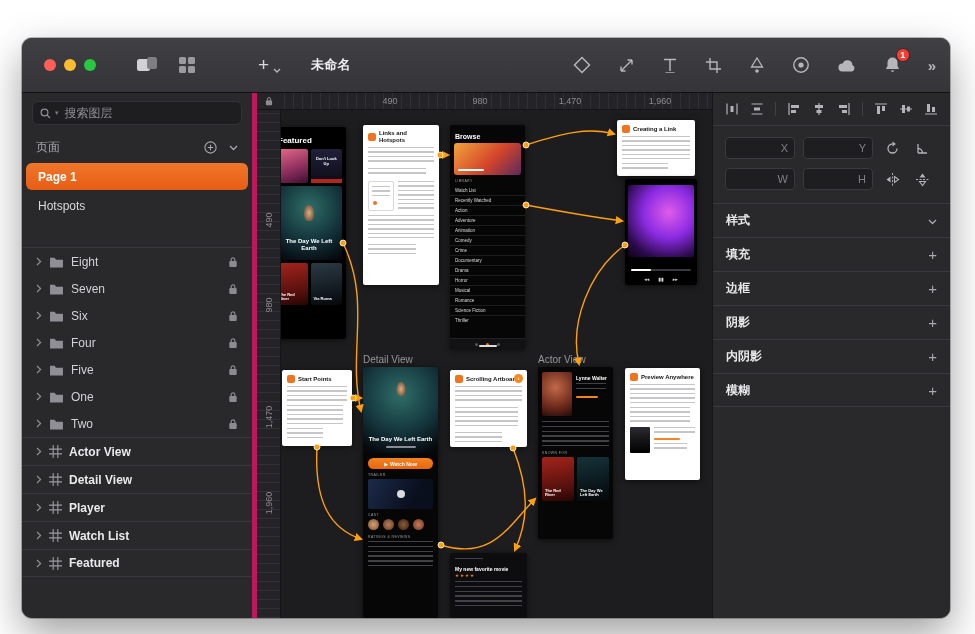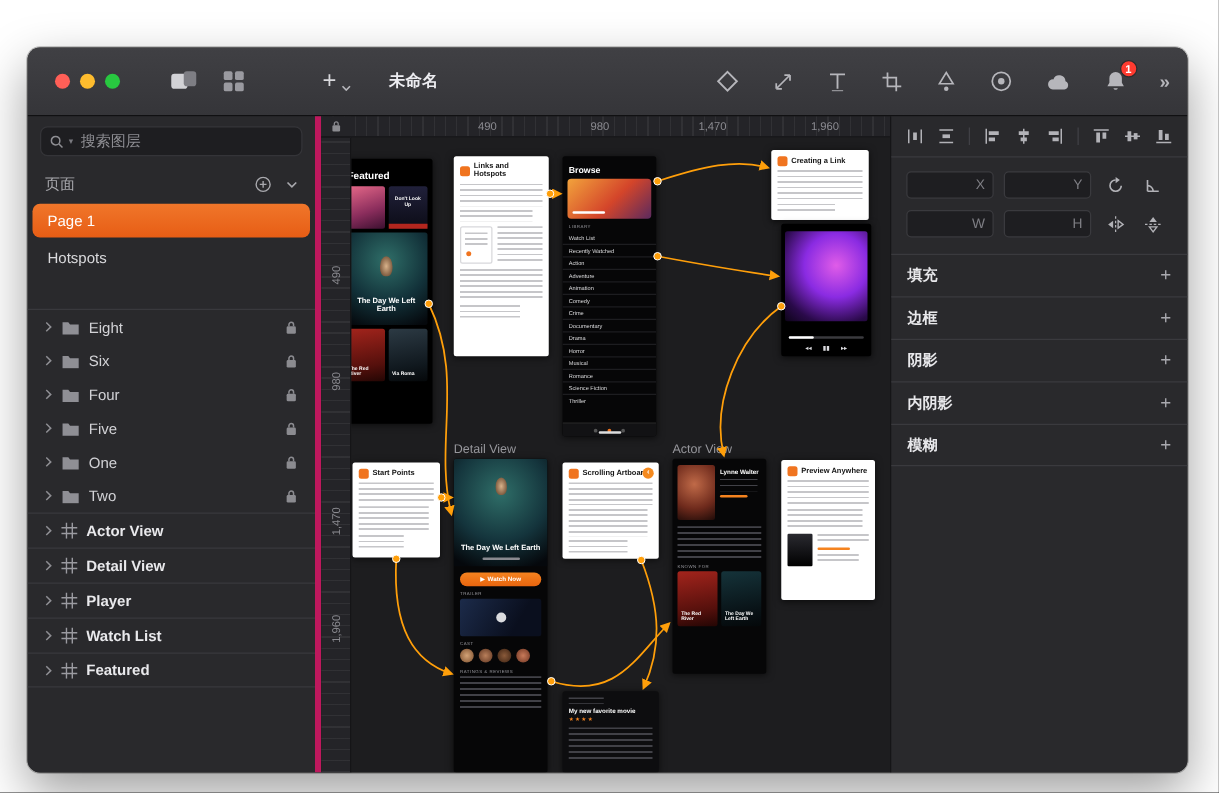--- a/index.html
+++ b/index.html
@@ -22,21 +22,21 @@
 .overflow{color:#b6b6bb;font-size:15px;font-weight:700}
 
 .main{flex:1;display:flex;min-height:0}
 
 .sidebar{flex:0 0 235px;background:#29292c;border-right:5px solid #be185d;display:flex;flex-direction:column;font-size:12px;overflow:hidden}
 .search{margin:8px 10px 6px;height:24px;background:#1e1e21;border:1px solid #343438;border-radius:6px;display:flex;align-items:center;padding:0 7px;gap:4px;color:#8e8e93}
 .search .scope{font-size:7px;margin-right:2px;color:#7a7a80}
 .pages-row{display:flex;align-items:center;padding:8px 14px 6px;color:#a8a8ad}
 .pages-row .sp{margin-left:auto;display:flex;gap:12px;align-items:center;color:#a8a8ad}
 .page-item{height:27px;display:flex;align-items:center;padding:0 12px;color:#d9d9dc;margin:1px 4px;border-radius:6px}
-.page-item.sel{background:linear-gradient(#f0762a,#e75d15);color:#fff;font-weight:400}
+.page-item.sel{background:linear-gradient(#f0762a,#e75d15);color:#fff;font-weight:700}
 .gap-div{height:28px;border-bottom:1px solid #39393d}
 .row{height:27px;display:flex;align-items:center;padding:0 14px;gap:7px;color:#d2d2d6}
 .row .lbl{flex:1;white-space:nowrap;overflow:hidden}
 .grp{height:28px;border-top:1px solid #39393d;font-weight:700;color:#e9e9ec}
 .grp.last{border-bottom:1px solid #39393d}
 
 .canvas{flex:1;position:relative;background:#1d1d1f;overflow:hidden}
 .ruler-h{position:absolute;left:0;right:0;top:0;height:17px;background:#242428;border-bottom:1px solid #151517;z-index:6;background-image:repeating-linear-gradient(90deg,rgba(255,255,255,.06) 0 1px,transparent 1px 9px)}
 .ruler-h span{position:absolute;top:3px;transform:translateX(-50%);font-size:9px;color:#8b8b91}
 .ruler-v{position:absolute;left:0;top:17px;bottom:0;width:24px;background:#242428;border-right:1px solid #151517;z-index:5;background-image:repeating-linear-gradient(0deg,rgba(255,255,255,.06) 0 1px,transparent 1px 9px)}
@@ -182,20 +182,33 @@
       <div class="gap-div"></div>
 
       <div class="row">
         <svg width="6" height="9" viewBox="0 0 6 9">
             <path d="M1 1l3.6 3.5L1 8" stroke="#8e8e93" stroke-width="1.2" fill="none"></path>
           </svg>
         <svg width="15" height="12" viewBox="0 0 16 13">
             <path d="M1 2h5l1.5 2H15v8.5H1z" fill="#8f8f95"></path>
           </svg>
         <span class="lbl">Eight</span>
+        <svg width="10" height="12" viewBox="0 0 10 13">
+            <rect x="1" y="5.5" width="8" height="6.5" rx="1.2" fill="#8b8b90"></rect>
+            <path d="M3 5.5V4a2 2 0 0 1 4 0v1.5" stroke="#8b8b90" stroke-width="1.3" fill="none"></path>
+          </svg>
+      </div>
+      <div class="row">
+        <svg width="6" height="9" viewBox="0 0 6 9">
+            <path d="M1 1l3.6 3.5L1 8" stroke="#8e8e93" stroke-width="1.2" fill="none"></path>
+          </svg>
+        <svg width="15" height="12" viewBox="0 0 16 13">
+            <path d="M1 2h5l1.5 2H15v8.5H1z" fill="#8f8f95"></path>
+          </svg>
+        <span class="lbl">Seven</span>
         <svg width="10" height="12" viewBox="0 0 10 13">
             <rect x="1" y="5.5" width="8" height="6.5" rx="1.2" fill="#8b8b90"></rect>
             <path d="M3 5.5V4a2 2 0 0 1 4 0v1.5" stroke="#8b8b90" stroke-width="1.3" fill="none"></path>
           </svg>
       </div>
       <div class="row">
         <svg width="6" height="9" viewBox="0 0 6 9">
             <path d="M1 1l3.6 3.5L1 8" stroke="#8e8e93" stroke-width="1.2" fill="none"></path>
           </svg>
         <svg width="15" height="12" viewBox="0 0 16 13">
@@ -637,20 +650,26 @@
         <span class="tbi">
             <svg width="15" height="15" viewBox="0 0 15 15">
               <path d="M1 7.5h13" stroke="#b2b2b7" stroke-width="1" stroke-dasharray="2 1.5"></path>
               <path d="M4.5 5.5l3-4 3 4z" fill="#b2b2b7"></path>
               <path d="M4.5 9.5l3 4 3-4z" fill="none" stroke="#b2b2b7" stroke-width="1.1"></path>
             </svg>
           </span>
       </div>
 
       <div class="sect">
+        <span>样式</span>
+        <span class="chev"><svg width="9" height="6" viewBox="0 0 9 6">
+              <path d="M1 1l3.5 3.5L8 1" stroke="#a9a9af" stroke-width="1.3" fill="none"></path>
+            </svg></span>
+      </div>
+      <div class="sect">
         <span>填充</span>
         <span class="plus">+</span>
       </div>
       <div class="sect">
         <span>边框</span>
         <span class="plus">+</span>
       </div>
       <div class="sect">
         <span>阴影</span>
         <span class="plus">+</span>

